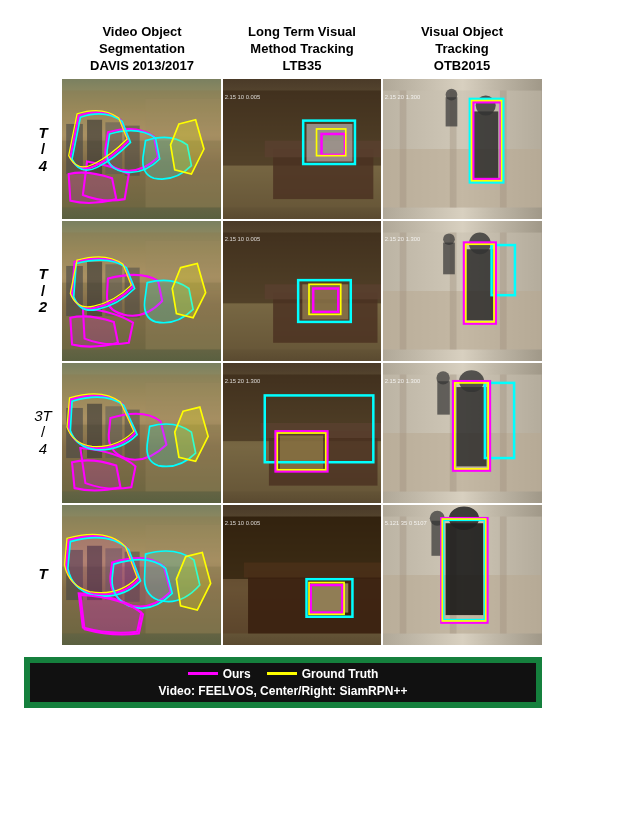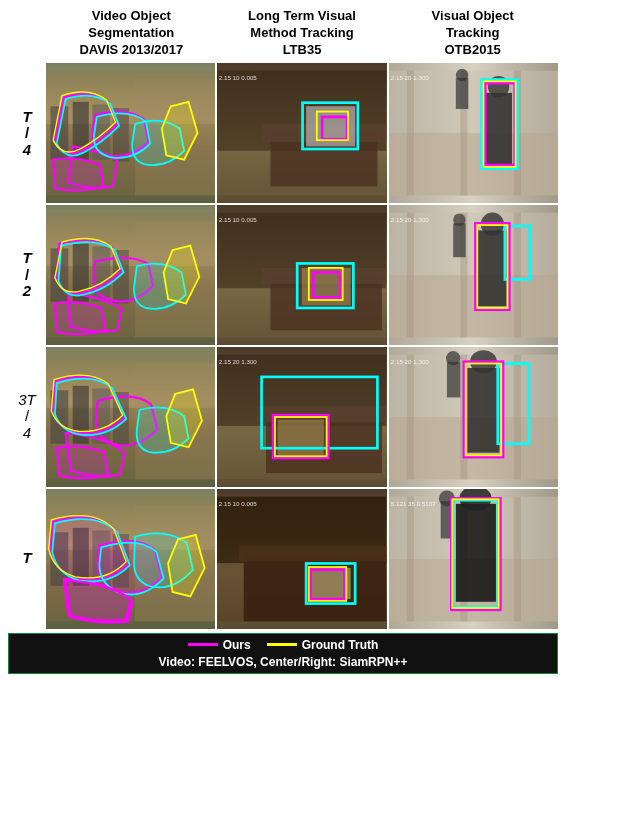--- a/index.html
+++ b/index.html
@@ -7,21 +7,21 @@
       width: 640px;
       min-height: 825px;
       background: #ffffff;
       font-family: Arial, sans-serif;
       font-size: 13px;
       color: #000;
     }
 
     .main-container {
       width: 566px;
-      padding: 8px;
+      padding: 24px;
     }
 
     .column-headers {
       display: flex;
       width: 100%;
       margin-bottom: 4px;
     }
 
     .row-label-spacer {
       width: 38px;
@@ -76,24 +76,24 @@
 
     .image-cell {
       flex: 1;
       background: #2a2a2a;
       position: relative;
       overflow: hidden;
     }
 
     
     .legend {
-      border: 1px solid #15803d;
+      border: 6px solid #15803d;
       background: #111;
       padding: 4px 8px;
-      margin-top: 4px;
+      margin-top: 12px;
       display: flex;
       flex-direction: column;
       gap: 3px;
     }
 
     .legend-row {
       display: flex;
       align-items: center;
       justify-content: center;
       gap: 16px;

